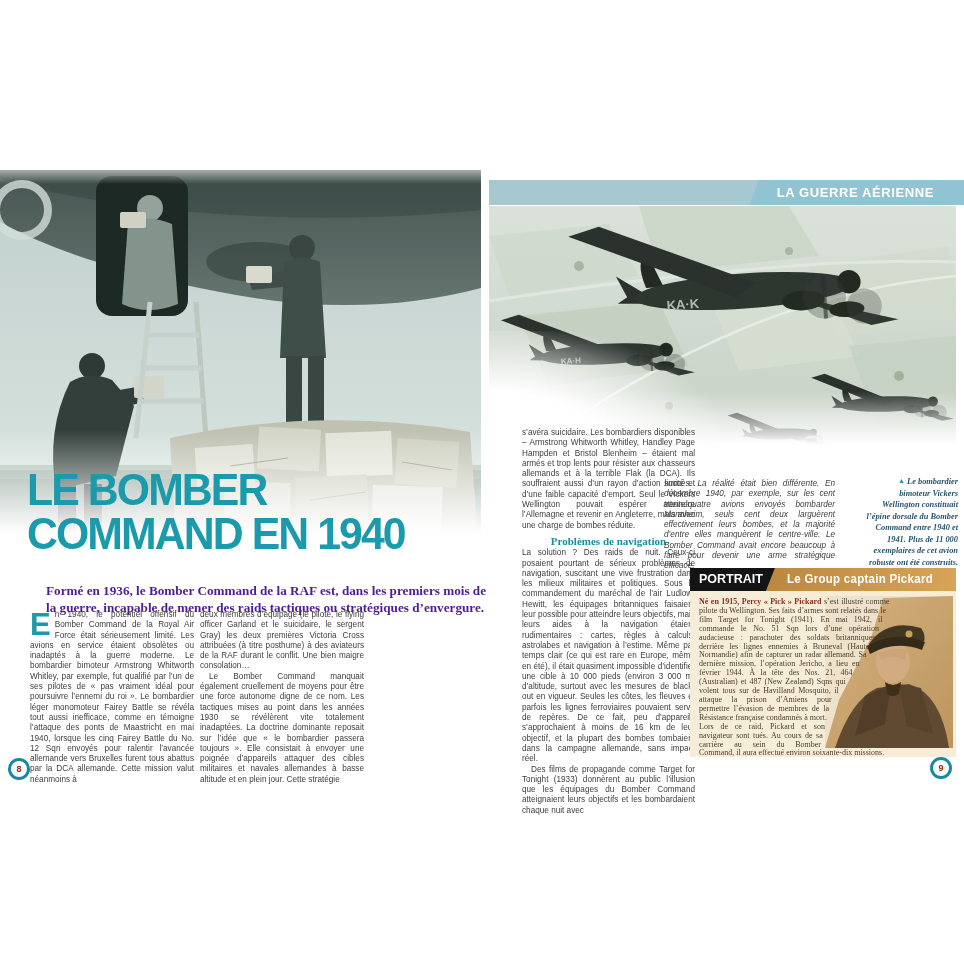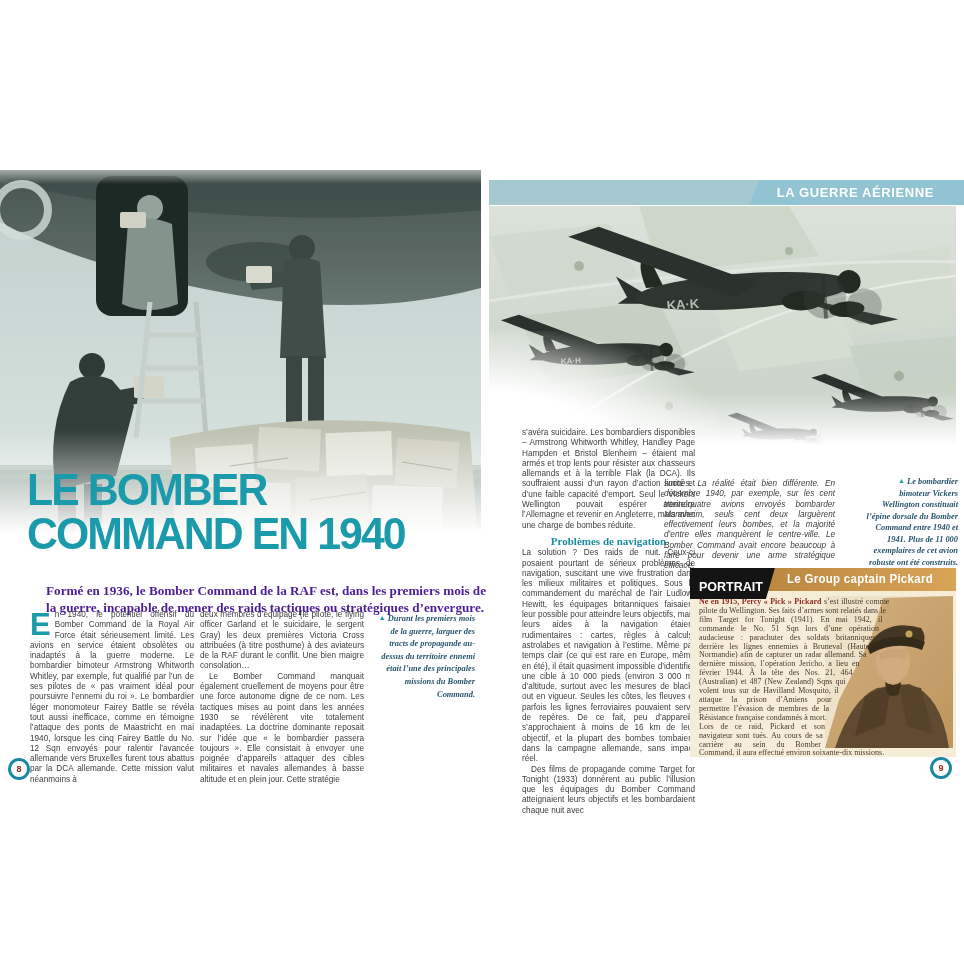--- a/index.html
+++ b/index.html
@@ -55,21 +55,21 @@
   .photo-right{position:absolute;left:489px;top:206px;width:467px;height:245px;}
   .photo-right .fade{position:absolute;left:0;bottom:0;width:100%;height:60px;
     background:linear-gradient(to bottom, rgba(255,255,255,0), #fff 90%);}
   .photo-right .fade-left{position:absolute;left:0;bottom:0;width:230px;height:120px;
     background:radial-gradient(ellipse at 0% 100%, #ffffff 35%, rgba(255,255,255,0) 75%);}
 
   
   .portrait{position:absolute;left:690px;top:568px;width:266px;height:189px;
             background:#f6edd9;}
   .p-head{position:relative;height:23px;background:linear-gradient(90deg,#b07c35,#d7a458);}
-  .p-tag{position:absolute;left:0;top:0;height:23px;padding:8px 12px 0 9px;background:#141414;
+  .p-tag{position:absolute;left:0;top:0;height:23px;padding:0 12px 0 9px;background:#141414;
          color:#fff;font-weight:700;font-size:12.5px;line-height:23px;
          clip-path:polygon(0 0,100% 0,calc(100% - 9px) 100%,0 100%);}
   .p-title{position:absolute;left:97px;top:0;color:#fff;font-weight:600;font-size:12.5px;
          line-height:23px;letter-spacing:.3px;transform:scaleX(.92);transform-origin:left;}
   .p-body{padding:7px 11px 0 9px;font-family:"Liberation Serif", serif;font-size:8px;
          line-height:8.9px;color:#4a3a26;text-align:justify;}
   .p-lead{font-weight:700;color:#8e2b1d;}
   .p-photo-float{float:right;width:128px;height:152px;margin:-2px -8px 0 4px;
          shape-outside:polygon(58% 0,100% 0,100% 100%,0 100%,8% 72%,40% 38%);}
 
@@ -160,24 +160,20 @@
 
   <div class="col lcol1">
     <span class="dropcap">E</span><span>n 1940, le potentiel offensif du Bomber Command de la Royal Air Force était sérieusement limité. Les avions en service étaient obsolètes ou inadaptés à la guerre moderne. Le bombardier bimoteur Armstrong Whitworth Whitley, par exemple, fut qualifié par l’un de ses pilotes de « pas vraiment idéal pour poursuivre l’ennemi du roi ». Le bombardier léger monomoteur Fairey Battle se révéla tout aussi inefficace, comme en témoigne l’attaque des ponts de Maastricht en mai 1940, lorsque les cinq Fairey Battle du No. 12 Sqn envoyés pour ralentir l’avancée allemande vers Bruxelles furent tous abattus par la DCA allemande. Cette mission valut néanmoins à</span>
   </div>
 
   <div class="col lcol2">
     <p>deux membres d’équipage (le pilote, le flying officer Garland et le suicidaire, le sergent Gray) les deux premières Victoria Cross attribuées (à titre posthume) à des aviateurs de la RAF durant le conflit. Une bien maigre consolation…</p>
     <p class="ind">Le Bomber Command manquait également cruellement de moyens pour être une force autonome digne de ce nom. Les tactiques mises au point dans les années 1930 se révélèrent vite totalement inadaptées. La doctrine dominante reposait sur l’idée que « le bombardier passera toujours ». Elle consistait à envoyer une poignée d’appareils attaquer des cibles militaires et navales allemandes à basse altitude et en plein jour. Cette stratégie</p>
   </div>
 
-  <div class="caption lcap">
-    <span class="tri">▲</span>
-    <span>Durant les premiers mois de la guerre, larguer des tracts de propagande au-dessus du territoire ennemi était l’une des principales missions du Bomber Command.</span>
-  </div>
 
   <div class="badge badge-left">
     <span>8</span>
   </div>
 
   <div class="band">
     <div class="band-dark"></div>
     <span class="band-text">LA GUERRE AÉRIENNE</span>
   </div>
 

